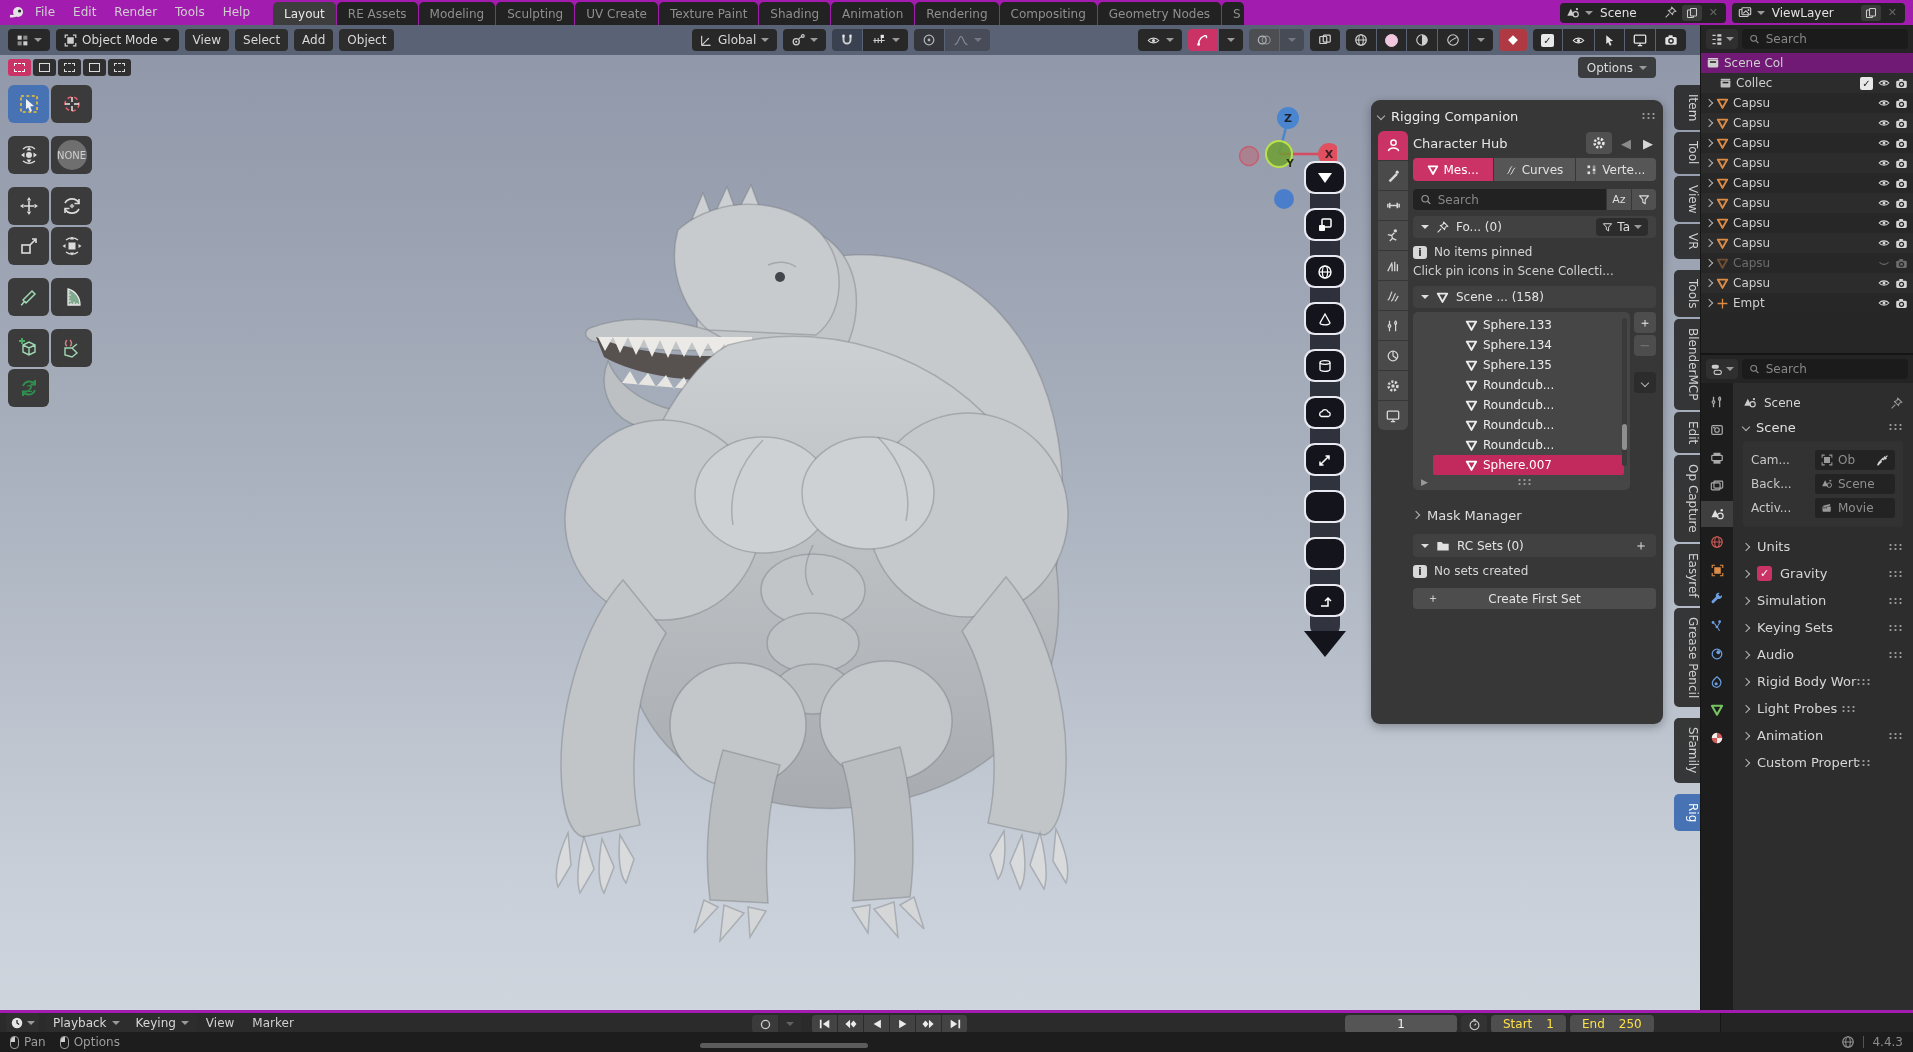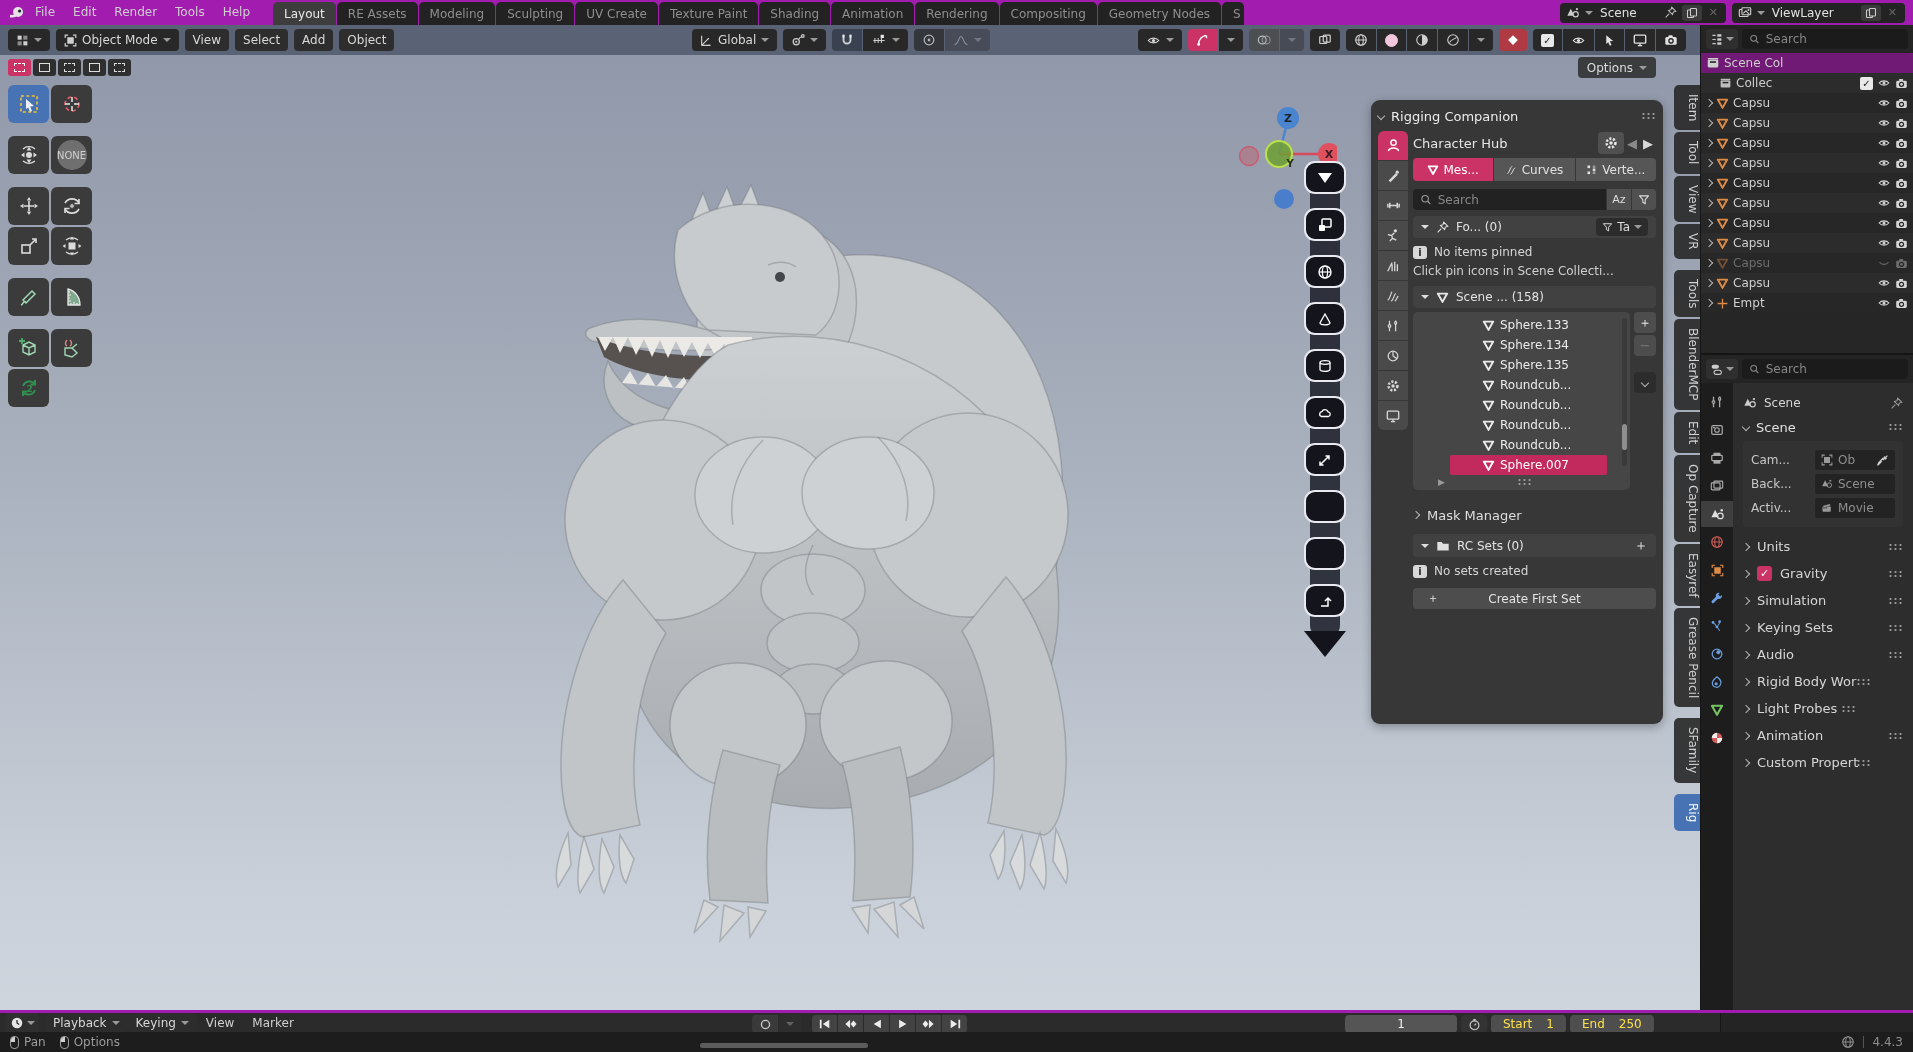--- a/index.html
+++ b/index.html
@@ -63,42 +63,42 @@
 .rig{position:absolute;left:1371px;top:75px;width:292px;height:624px;background:#373737;border-radius:9px;z-index:11;padding:5px 7px 8px;box-shadow:0 3px 10px rgba(0,0,0,.3)}
 .rig-title{display:flex;align-items:center;gap:7px;height:22px;color:#ececec;font-size:13px}
 .dots{width:15px;height:8px;background:radial-gradient(#9a9a9a 1px,transparent 1.3px);background-size:5px 4px;margin-left:auto}
 .rig-body{display:flex;gap:5px;margin-top:4px;height:578px}
 .rig-strip{width:30px;display:flex;flex-direction:column;gap:1px}
 .sbtn{width:30px;height:29px;background:#4a4a4a;display:flex;align-items:center;justify-content:center;color:#d8d8d8}
 .sbtn:first-child{border-radius:6px 6px 0 0}
 .sbtn:last-child{border-radius:0 0 6px 6px}
 .sbtn.active{background:#cb3366;color:#fff}
 .rig-content{flex:1;display:flex;flex-direction:column;min-width:0}
-.hubrow{display:flex;align-items:center;height:24px;color:#e6e6e6;font-size:13px}
+.hubrow{display:flex;align-items:center;gap:6px;height:24px;color:#e6e6e6;font-size:13px}
 .gearbtn{margin-left:auto;width:26px;height:22px;background:#505050;border-radius:4px;display:flex;align-items:center;justify-content:center}
 .navarr{color:#8a8a8a;padding:0 3px}
 .navarr.on{color:#d8d8d8}
 .rigtabs{display:flex;gap:1px;margin-top:3px}
 .rigtab{flex:1;height:23px;background:#565656;display:flex;align-items:center;justify-content:center;gap:4px;color:#e0e0e0;overflow:hidden;white-space:nowrap}
 .rigtab:first-child{border-radius:4px 0 0 4px}
 .rigtab:last-child{border-radius:0 4px 4px 0}
 .rigtab.active{background:#cb3366;color:#fff}
 .searchrow{display:flex;gap:1px;margin-top:8px}
 .search{flex:1;display:flex;align-items:center;gap:6px;background:#222;border-radius:4px 0 0 4px;height:21px;padding:0 7px}
 .search input{background:transparent;border:0;outline:0;color:#7dd3fc;width:100%;font:inherit}
 .search input::placeholder{color:#888}
 .azbtn,.fnbtn{width:24px;height:21px;background:#505050;display:flex;align-items:center;justify-content:center;color:#ddd;font-size:11px}
 .fnbtn{border-radius:0 4px 4px 0}
 .ghead{display:flex;align-items:center;gap:7px;background:#414141;border-radius:4px;height:22px;margin-top:6px;padding:0 8px;color:#e2e2e2}
 .tabtn{margin-left:auto;background:#2c2c2c;border-radius:4px;height:18px;display:flex;align-items:center;gap:4px;padding:0 6px;color:#ddd}
 .inforow{display:flex;align-items:center;gap:7px;height:20px;color:#d6d6d6;margin-top:4px}
 .info-i{width:14px;height:13px;background:#d8d8d8;border-radius:3px;color:#2c2c2c;font-size:10px;font-weight:bold;display:flex;align-items:center;justify-content:center}
 .infoline{color:#d0d0d0;height:18px;line-height:18px;white-space:nowrap;overflow:hidden}
 .listwrap{display:flex;gap:4px;margin-top:4px}
-.list{flex:1;background:#464646;border-radius:5px;padding:3px 19px 1px;min-width:0;position:relative}
+.list{flex:1;background:#464646;border-radius:5px;padding:3px 2px 1px;min-width:0;position:relative}
 .lrow{display:flex;align-items:center;gap:5px;height:20px;padding-left:50px;color:#ececec;white-space:nowrap}
 .lrow.sel{background:#c2295c;border-radius:2px;color:#fff;margin:0 4px 0 18px;padding-left:32px}
 .list-sb{position:absolute;right:3px;top:6px;bottom:24px;width:5px;background:#3a3a3a;border-radius:3px}
 .list-knob{position:absolute;right:3px;top:63%;width:5px;height:26px;background:#8f8f8f;border-radius:3px}
 .lfoot{display:flex;align-items:center;height:14px;padding:0 6px}
 .lfoot .dots{margin:0 auto}
 .listbtns{width:22px;display:flex;flex-direction:column;gap:2px}
 .lb{width:22px;height:21px;background:#4d4d4d;border-radius:4px;display:flex;align-items:center;justify-content:center;color:#e8e8e8;font-size:13px}
 .lb.dim{color:#777}
 .lb.dark{background:#2c2c2c;margin-top:14px}

